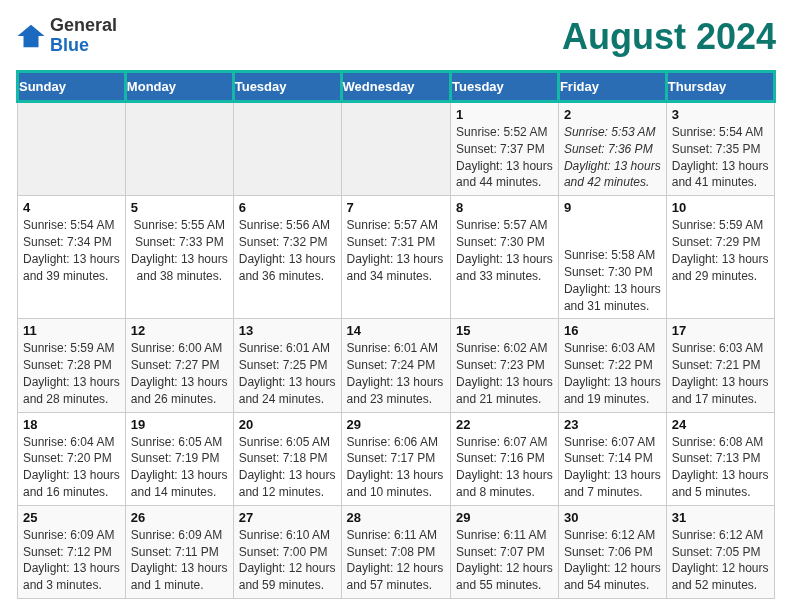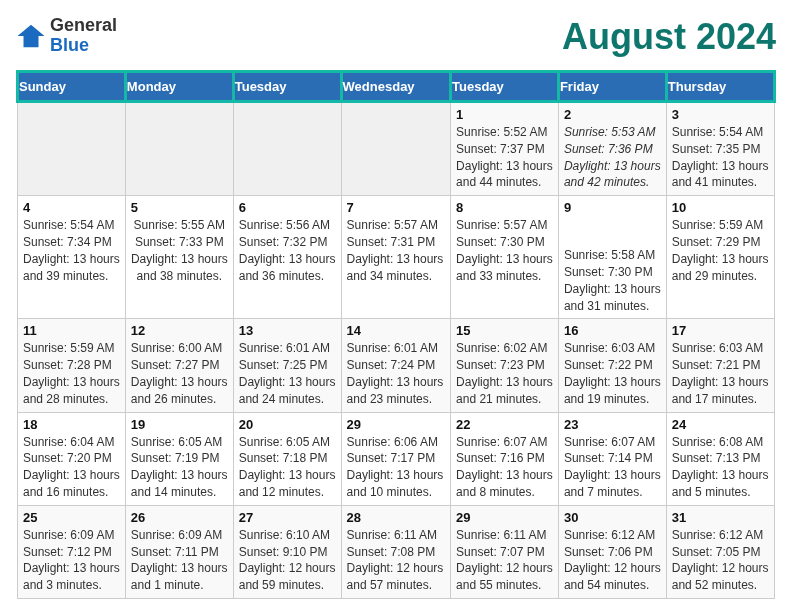--- a/index.html
+++ b/index.html
@@ -316,21 +316,21 @@
         <td>
           <span class="day-number">26</span>
           <div class="day-info" style="white-space: pre-line;">Sunrise: 6:09 AM
 Sunset: 7:11 PM
 Daylight: 13 hours
 and 1 minute.</div>
         </td>
         <td>
           <span class="day-number">27</span>
           <div class="day-info" style="white-space: pre-line;">Sunrise: 6:10 AM
-Sunset: 9:10 PM
+Sunset: 7:00 PM
 Daylight: 12 hours
 and 59 minutes.</div>
         </td>
         <td>
           <span class="day-number">28</span>
           <div class="day-info" style="white-space: pre-line;">Sunrise: 6:11 AM
 Sunset: 7:08 PM
 Daylight: 12 hours
 and 57 minutes.</div>
         </td>

